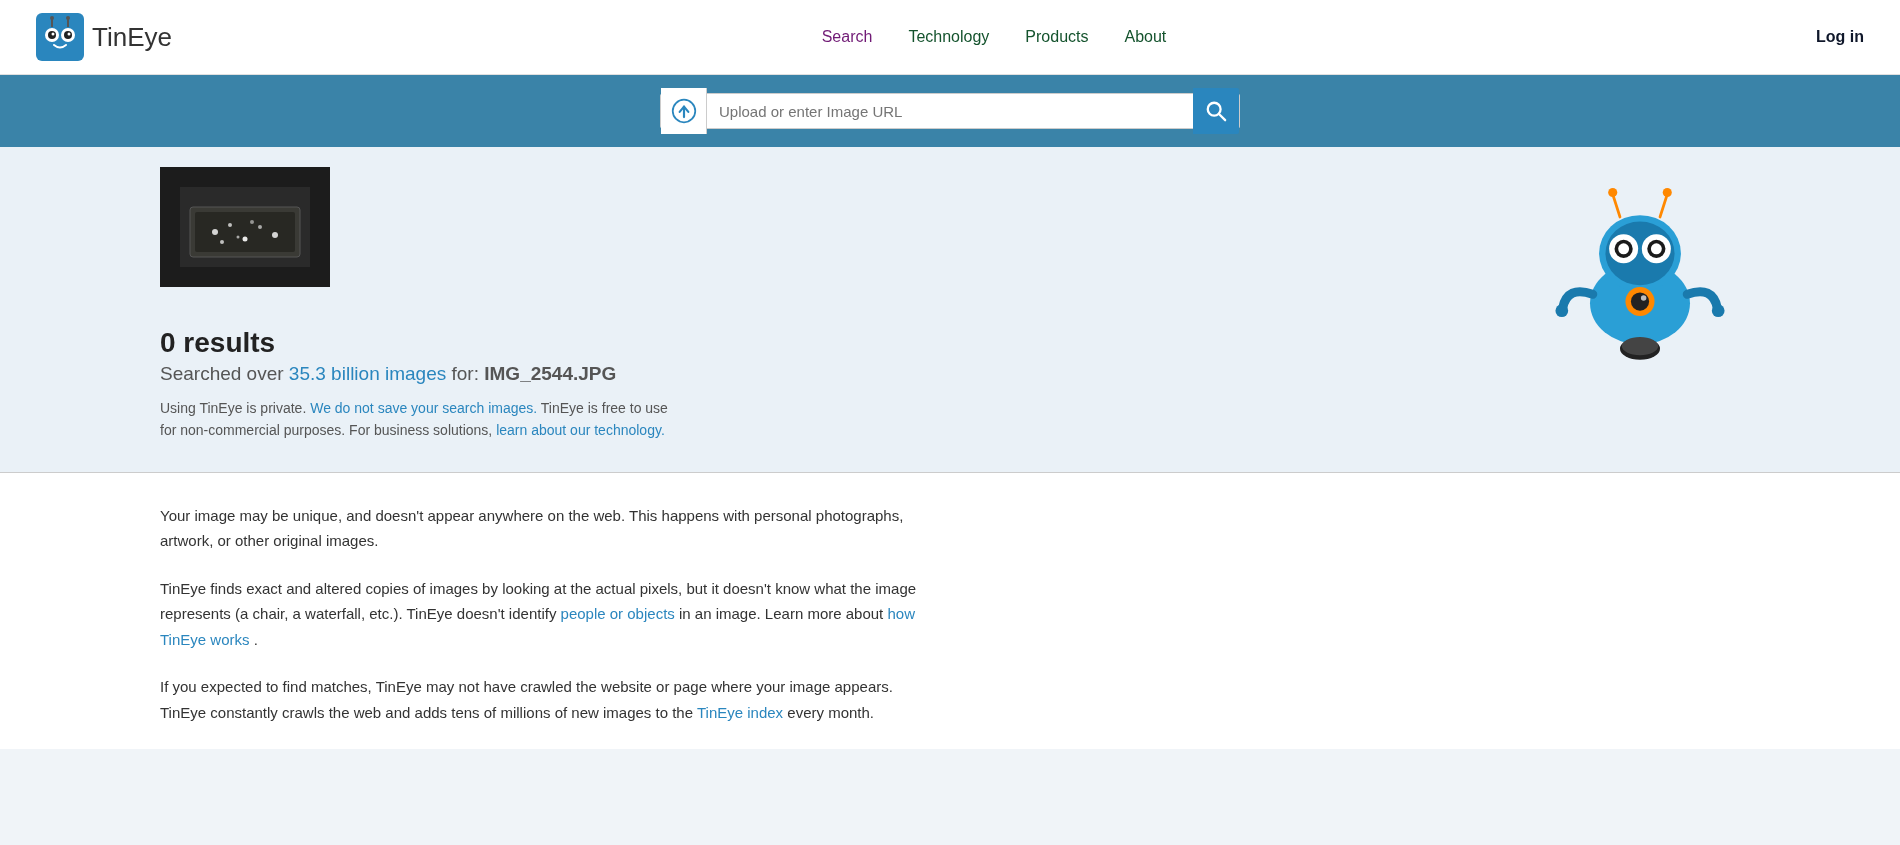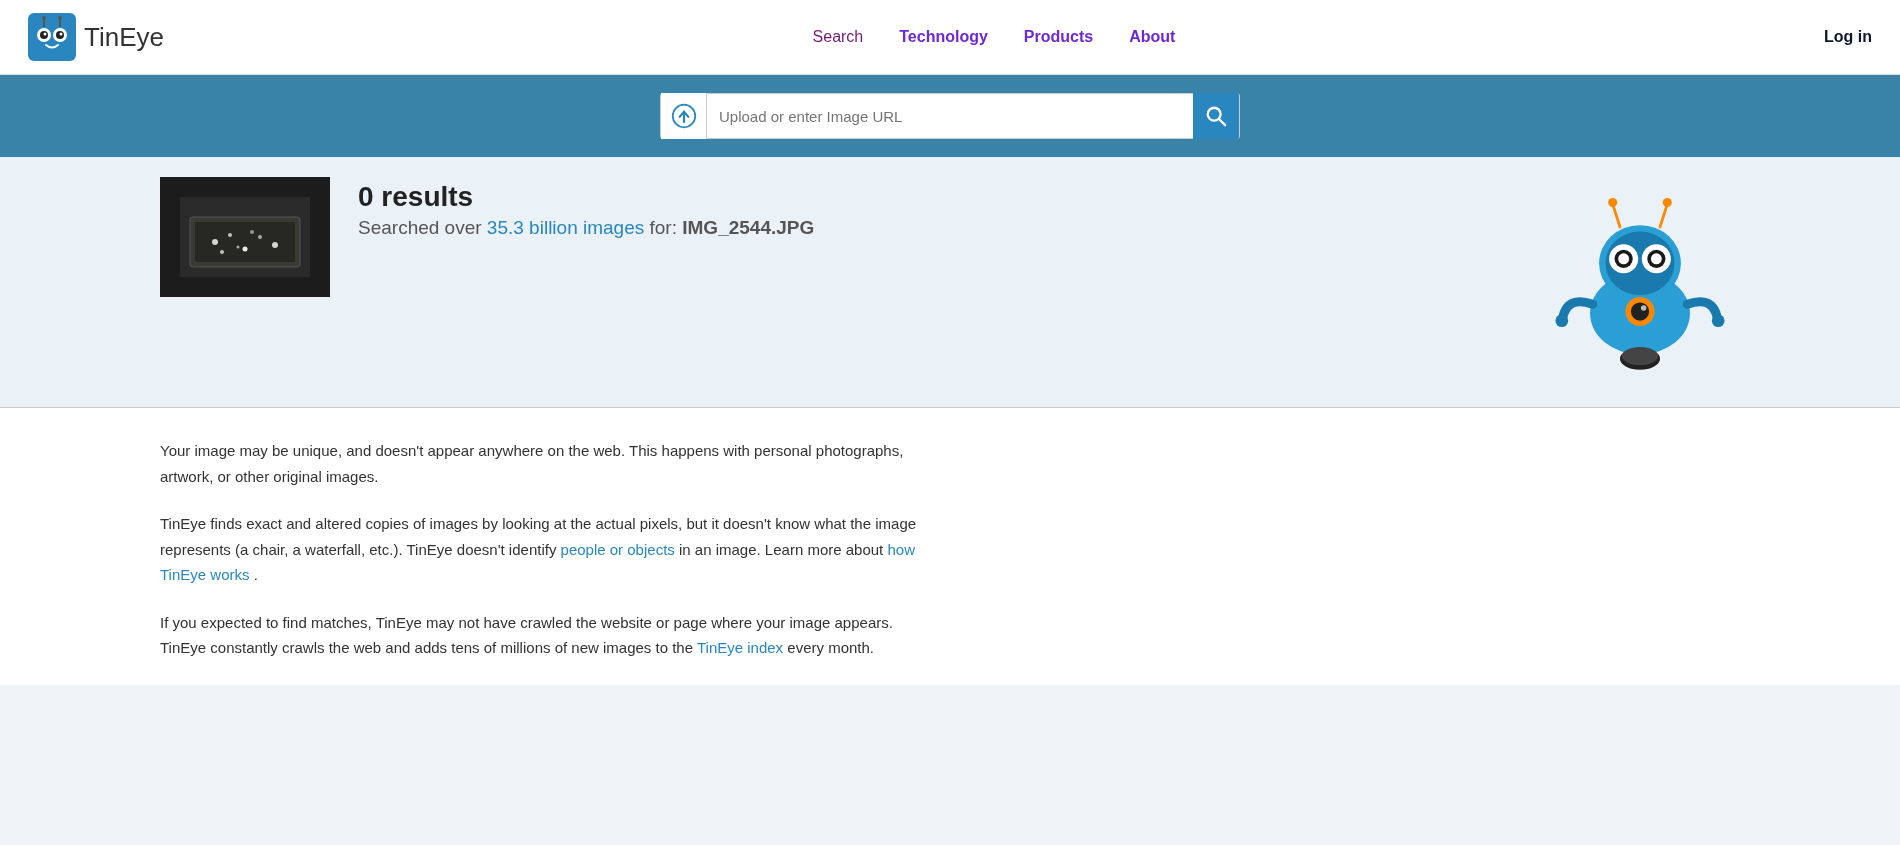--- a/index.html
+++ b/index.html
@@ -4,21 +4,21 @@
   <style>
     * { margin: 0; padding: 0; box-sizing: border-box; }
     body { font-family: Arial, sans-serif; background: #f0f4f8; color: #333; font-size: 15px; }
 
     
     #header {
       background: #fff;
       display: flex;
       align-items: center;
       justify-content: space-between;
-      padding: 0 28px;
+      padding: 0 36px;
       height: 75px;
       border-bottom: 1px solid #e0e0e0;
     }
     #logo-area {
       display: flex;
       align-items: center;
       gap: 8px;
       text-decoration: none;
     }
     #logo-icon {
@@ -34,22 +34,22 @@
       display: flex;
       align-items: center;
       gap: 36px;
     }
     .nav-link {
       text-decoration: none;
       font-size: 16px;
       color: #701a75;
     }
     .nav-link.active {
-      color: #6d28d9;
-      font-weight: bold;
+      color: #14532d;
+      font-weight: normal;
     }
     #login-btn {
       text-decoration: none;
       font-size: 16px;
       color: #0f172a;
       font-weight: bold;
     }
 
     
     #search-bar {
@@ -59,21 +59,21 @@
       justify-content: center;
       padding: 18px 0;
     }
     #search-container {
       display: flex;
       align-items: center;
       background: #fff;
       border: 1px solid #ccc;
       border-radius: 3px;
       width: 580px;
-      height: 46px;
+      height: 36px;
     }
     #upload-btn {
       display: flex;
       align-items: center;
       justify-content: center;
       width: 46px;
       height: 46px;
       border-right: 1px solid #ccc;
       background: #fff;
       cursor: pointer;
@@ -109,22 +109,23 @@
       background: #eaf1f7;
       padding: 20px 160px 30px 160px;
       display: flex;
       align-items: flex-start;
       justify-content: space-between;
       min-height: 170px;
       border-bottom: 1px solid #ccc;
     }
     #results-left {
       display: flex;
-      gap: 28px;
+      gap: 36px;
       align-items: flex-start;
+      flex-direction: column;
     }
     #thumbnail {
       width: 170px;
       height: 120px;
       background: #2a2a2a;
       display: flex;
       align-items: center;
       justify-content: center;
       overflow: hidden;
       flex-shrink: 0;
@@ -262,20 +263,26 @@
     </div>
 
     <div id="results-info">
       <div id="results-count">0 results</div>
       <div id="results-searched">
         <span>Searched over</span>
         <a class="blue-link" href="#">35.3 billion images</a>
         <span> for: </span>
         <strong>IMG_2544.JPG</strong>
       </div>
+      <div id="results-privacy">
+        <span>Using TinEye is private.</span>
+        <a class="blue-link" href="#">We do not save your search images.</a>
+        <span> TinEye is free to use for non-commercial purposes. For business solutions,</span>
+        <a class="blue-link" href="#">learn about our technology.</a>
+      </div>
     </div>
   </div>
 
   <div id="robot-area">
     <svg id="robot-svg" viewBox="0 0 200 220" xmlns="http://www.w3.org/2000/svg">
 
       <ellipse cx="100" cy="150" rx="55" ry="45" fill="#2a9fd6"></ellipse>
 
       <ellipse cx="100" cy="95" rx="45" ry="42" fill="#2a9fd6"></ellipse>
 

